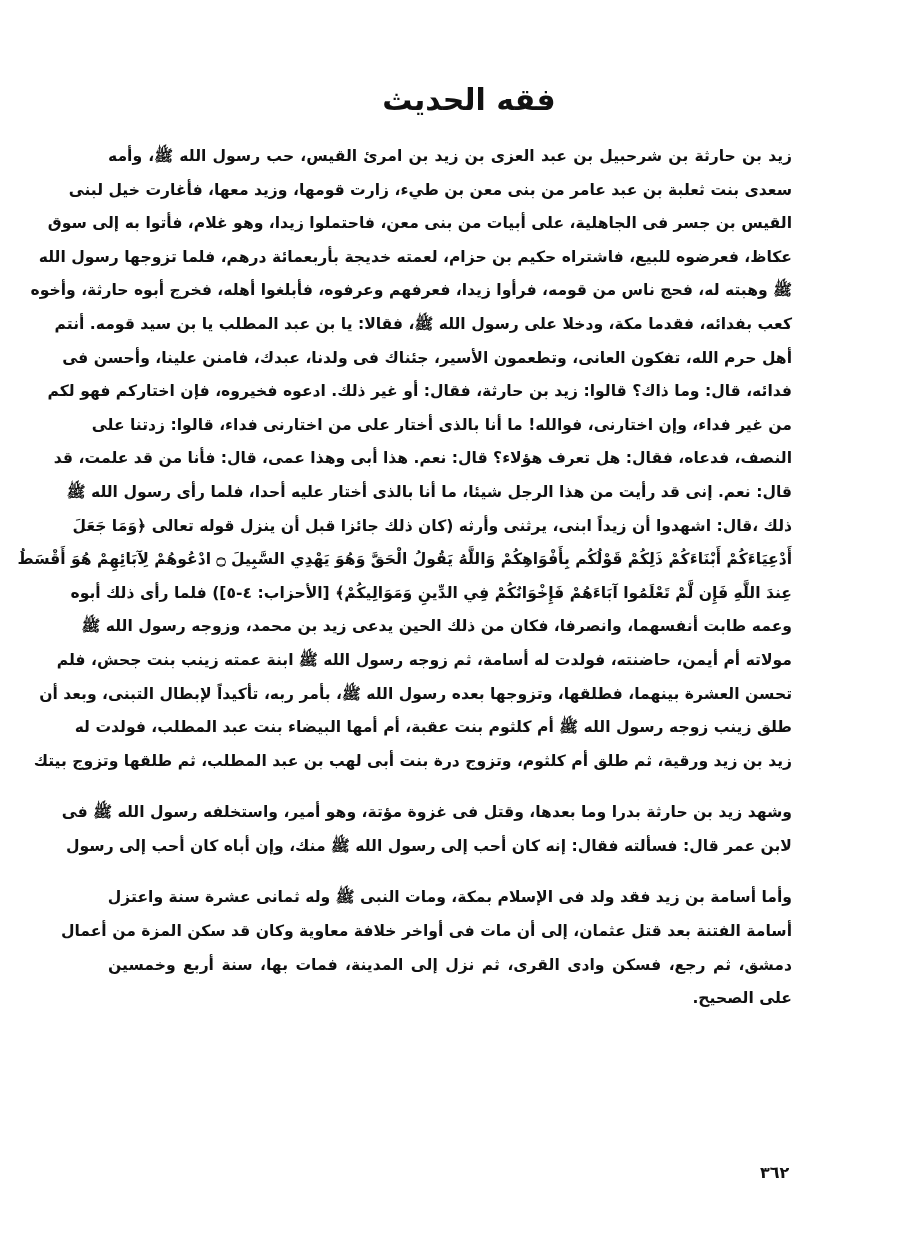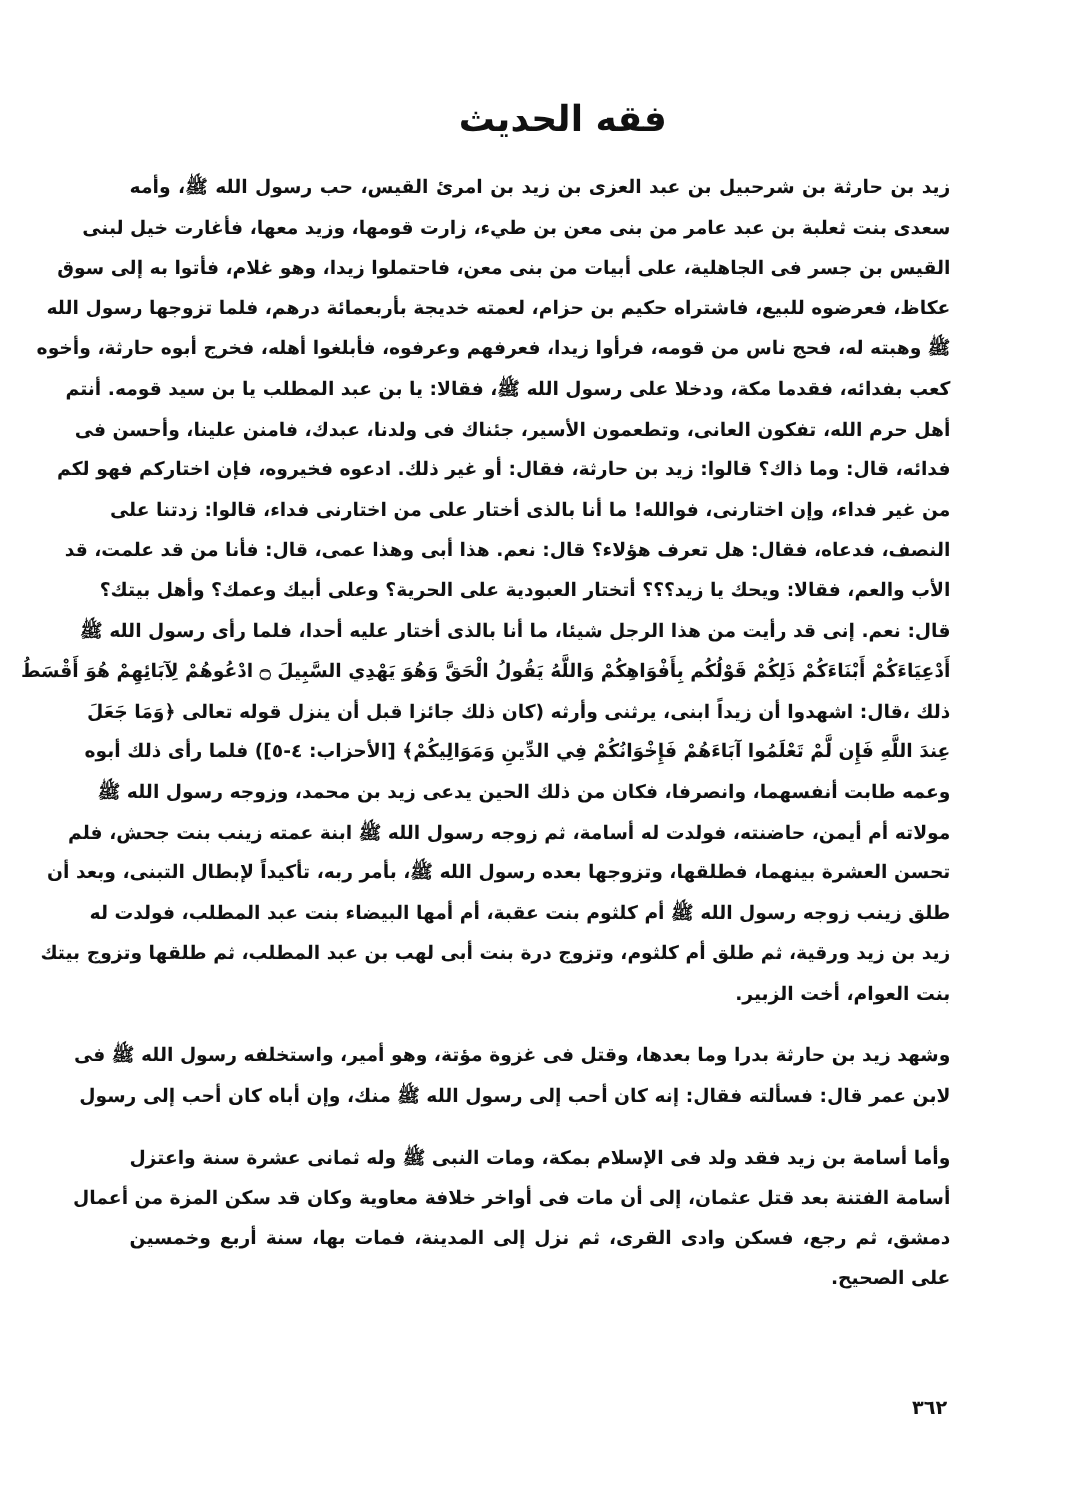--- a/index.html
+++ b/index.html
@@ -40,31 +40,29 @@
     <span class="line">زيد بن حارثة بن شرحبيل بن عبد العزى بن زيد بن امرئ القيس، حب رسول الله ﷺ، وأمه</span>
     <span class="line">سعدى بنت ثعلبة بن عبد عامر من بنى معن بن طيء، زارت قومها، وزيد معها، فأغارت خيل لبنى</span>
     <span class="line">القيس بن جسر فى الجاهلية، على أبيات من بنى معن، فاحتملوا زيدا، وهو غلام، فأتوا به إلى سوق</span>
     <span class="line">عكاظ، فعرضوه للبيع، فاشتراه حكيم بن حزام، لعمته خديجة بأربعمائة درهم، فلما تزوجها رسول الله</span>
     <span class="line">ﷺ وهبته له، فحج ناس من قومه، فرأوا زيدا، فعرفهم وعرفوه، فأبلغوا أهله، فخرج أبوه حارثة، وأخوه</span>
     <span class="line">كعب بفدائه، فقدما مكة، ودخلا على رسول الله ﷺ، فقالا: يا بن عبد المطلب يا بن سيد قومه. أنتم</span>
     <span class="line">أهل حرم الله، تفكون العانى، وتطعمون الأسير، جئناك فى ولدنا، عبدك، فامنن علينا، وأحسن فى</span>
     <span class="line">فدائه، قال: وما ذاك؟ قالوا: زيد بن حارثة، فقال: أو غير ذلك. ادعوه فخيروه، فإن اختاركم فهو لكم</span>
     <span class="line">من غير فداء، وإن اختارنى، فوالله! ما أنا بالذى أختار على من اختارنى فداء، قالوا: زدتنا على</span>
     <span class="line">النصف، فدعاه، فقال: هل تعرف هؤلاء؟ قال: نعم. هذا أبى وهذا عمى، قال: فأنا من قد علمت، قد</span>
-    <span class="line">الأب والعم، فقالا: ويحك يا زيد؟؟؟ أتختار العبودية على الحرية؟ وعلى أبيك وعمك؟ وأهل بيتك؟</span>
     <span class="line">قال: نعم. إنى قد رأيت من هذا الرجل شيئا، ما أنا بالذى أختار عليه أحدا، فلما رأى رسول الله ﷺ</span>
+    <span class="line">ذلك ،قال: اشهدوا أن زيداً ابنى، يرثنى وأرثه (كان ذلك جائزا قبل أن ينزل قوله تعالى ﴿وَمَا جَعَلَ</span>
     <span class="line quran">أَدْعِيَاءَكُمْ أَبْنَاءَكُمْ ذَلِكُمْ قَوْلُكُم بِأَفْوَاهِكُمْ وَاللَّهُ يَقُولُ الْحَقَّ وَهُوَ يَهْدِي السَّبِيلَ ۝ ادْعُوهُمْ لِآبَائِهِمْ هُوَ أَقْسَطُ</span>
-    <span class="line">ذلك ،قال: اشهدوا أن زيداً ابنى، يرثنى وأرثه (كان ذلك جائزا قبل أن ينزل قوله تعالى ﴿وَمَا جَعَلَ</span>
     <span class="line quran">عِندَ اللَّهِ فَإِن لَّمْ تَعْلَمُوا آبَاءَهُمْ فَإِخْوَانُكُمْ فِي الدِّينِ وَمَوَالِيكُمْ﴾ [الأحزاب: ٤-٥]) فلما رأى ذلك أبوه</span>
     <span class="line">وعمه طابت أنفسهما، وانصرفا، فكان من ذلك الحين يدعى زيد بن محمد، وزوجه رسول الله ﷺ</span>
     <span class="line">مولاته أم أيمن، حاضنته، فولدت له أسامة، ثم زوجه رسول الله ﷺ ابنة عمته زينب بنت جحش، فلم</span>
     <span class="line">تحسن العشرة بينهما، فطلقها، وتزوجها بعده رسول الله ﷺ، بأمر ربه، تأكيداً لإبطال التبنى، وبعد أن</span>
     <span class="line">طلق زينب زوجه رسول الله ﷺ أم كلثوم بنت عقبة، أم أمها البيضاء بنت عبد المطلب، فولدت له</span>
     <span class="line">زيد بن زيد ورقية، ثم طلق أم كلثوم، وتزوج درة بنت أبى لهب بن عبد المطلب، ثم طلقها وتزوج بيتك</span>
-    <span class="line last">بنت العوام، أخت الزبير.</span>
   </p>
 
   <p class="para indent">
     <span class="line">وشهد زيد بن حارثة بدرا وما بعدها، وقتل فى غزوة مؤتة، وهو أمير، واستخلفه رسول الله ﷺ فى</span>
     <span class="line">لابن عمر قال: فسألته فقال: إنه كان أحب إلى رسول الله ﷺ منك، وإن أباه كان أحب إلى رسول</span>
   </p>
 
   <p class="para indent">
     <span class="line">وأما أسامة بن زيد فقد ولد فى الإسلام بمكة، ومات النبى ﷺ وله ثمانى عشرة سنة واعتزل</span>
     <span class="line">أسامة الفتنة بعد قتل عثمان، إلى أن مات فى أواخر خلافة معاوية وكان قد سكن المزة من أعمال</span>

